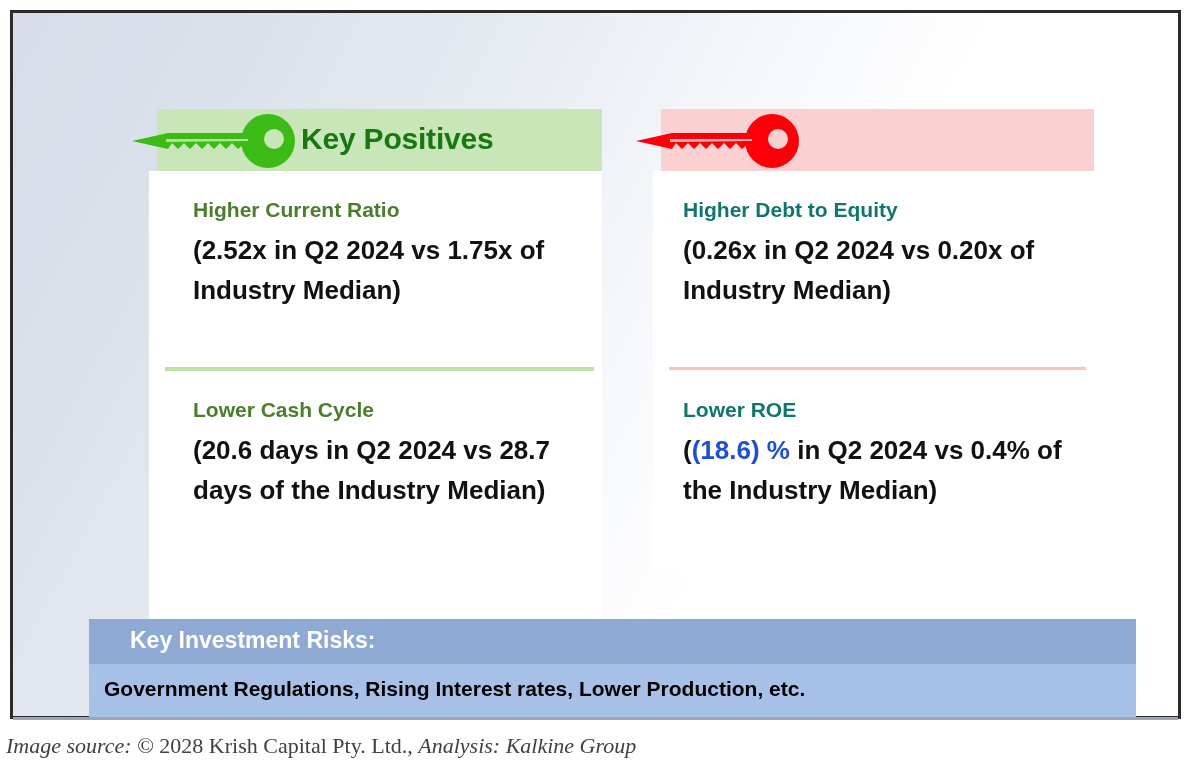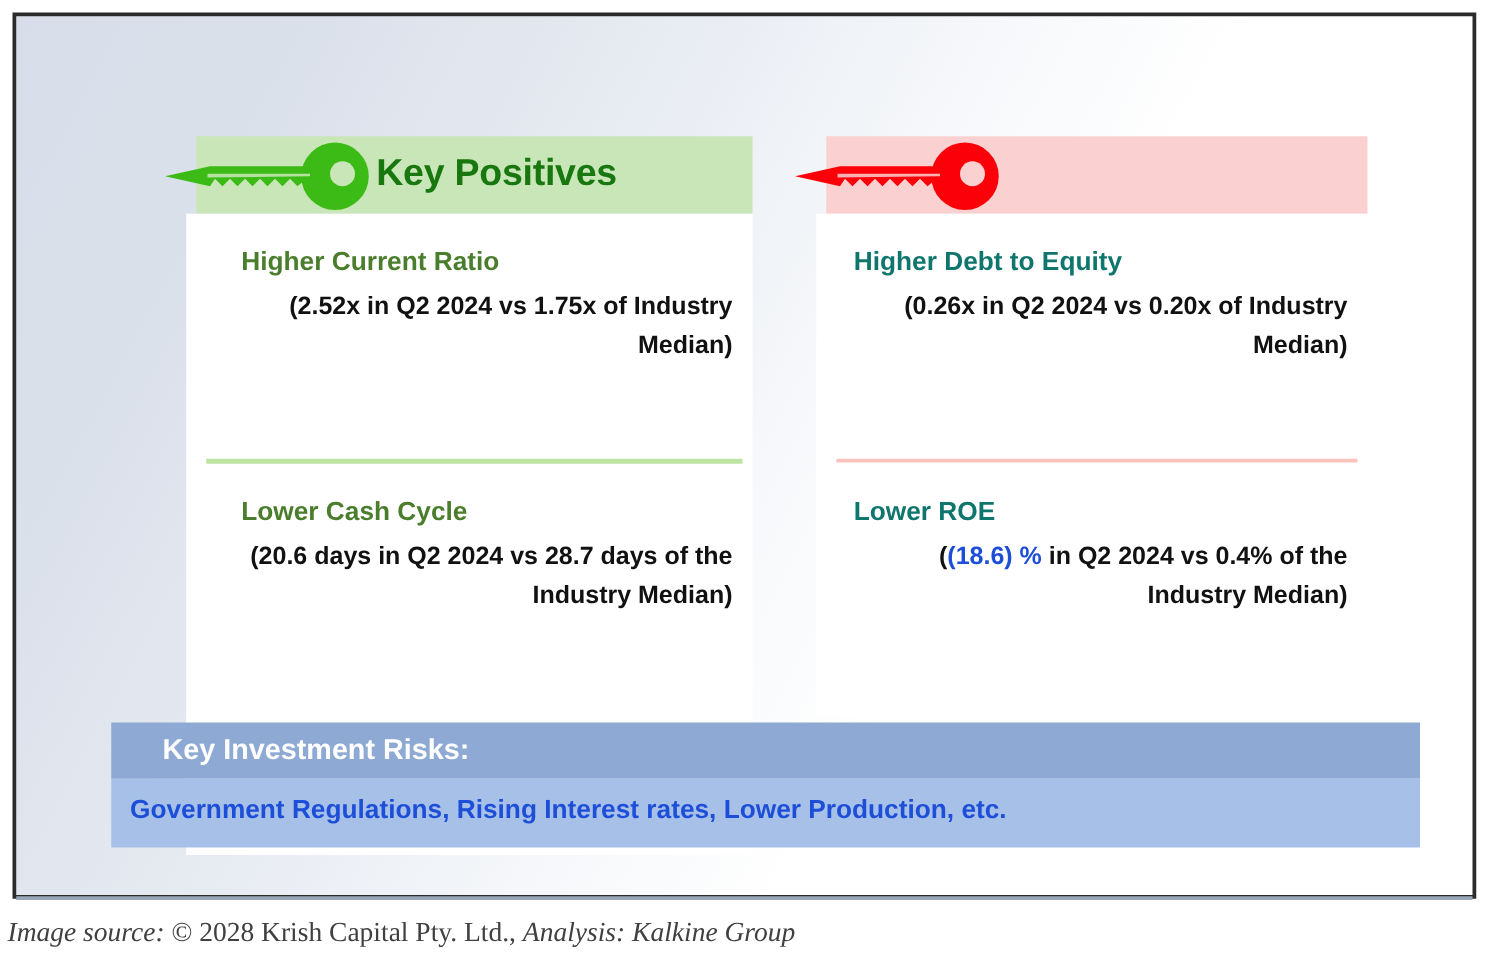--- a/index.html
+++ b/index.html
@@ -111,26 +111,25 @@
   .block-title {
     font-size: 21px;
     font-weight: bold;
     margin: 0 0 8px 0;
     line-height: 1.2;
   }
   .block-title.green { color: #4a7d2c; }
   .block-title.red   { color: #0f766e; }
 
   .block-text {
-    font-size: 20px;
+    font-size: 26px;
     font-weight: bold;
     color: #111111;
     line-height: 1.55;
     margin: 0;
-    text-align: right;
   }
   .neg-hl { color: #1d4ed8; }
 
   .divider {
     position: absolute;
     left: 16px;
     right: 8px;
     height: 4px;
     top: 196px;
   }
@@ -141,20 +140,21 @@
   .risks {
     position: absolute;
     left: 76px;
     top: 565px;
     width: 1047px;
   }
   .risks-head {
     background: #8ea9d4;
     height: 45px;
     position: relative;
+    margin-top: 41px;
   }
   .risks-head-label {
     position: absolute;
     left: 41px;
     top: 8px;
     font-size: 23px;
     font-weight: bold;
     color: #ffffff;
     white-space: nowrap;
   }
@@ -162,21 +162,21 @@
     background: #a7c0e8;
     height: 55px;
     position: relative;
   }
   .risks-body-text {
     position: absolute;
     left: 15px;
     top: 13px;
     font-size: 21px;
     font-weight: bold;
-    color: #1d4ed8;
+    color: #000000;
     white-space: nowrap;
   }
 
   
   .caption {
     position: absolute;
     left: 6px;
     top: 733px;
     font-family: "Liberation Serif", serif;
     font-size: 22px;

